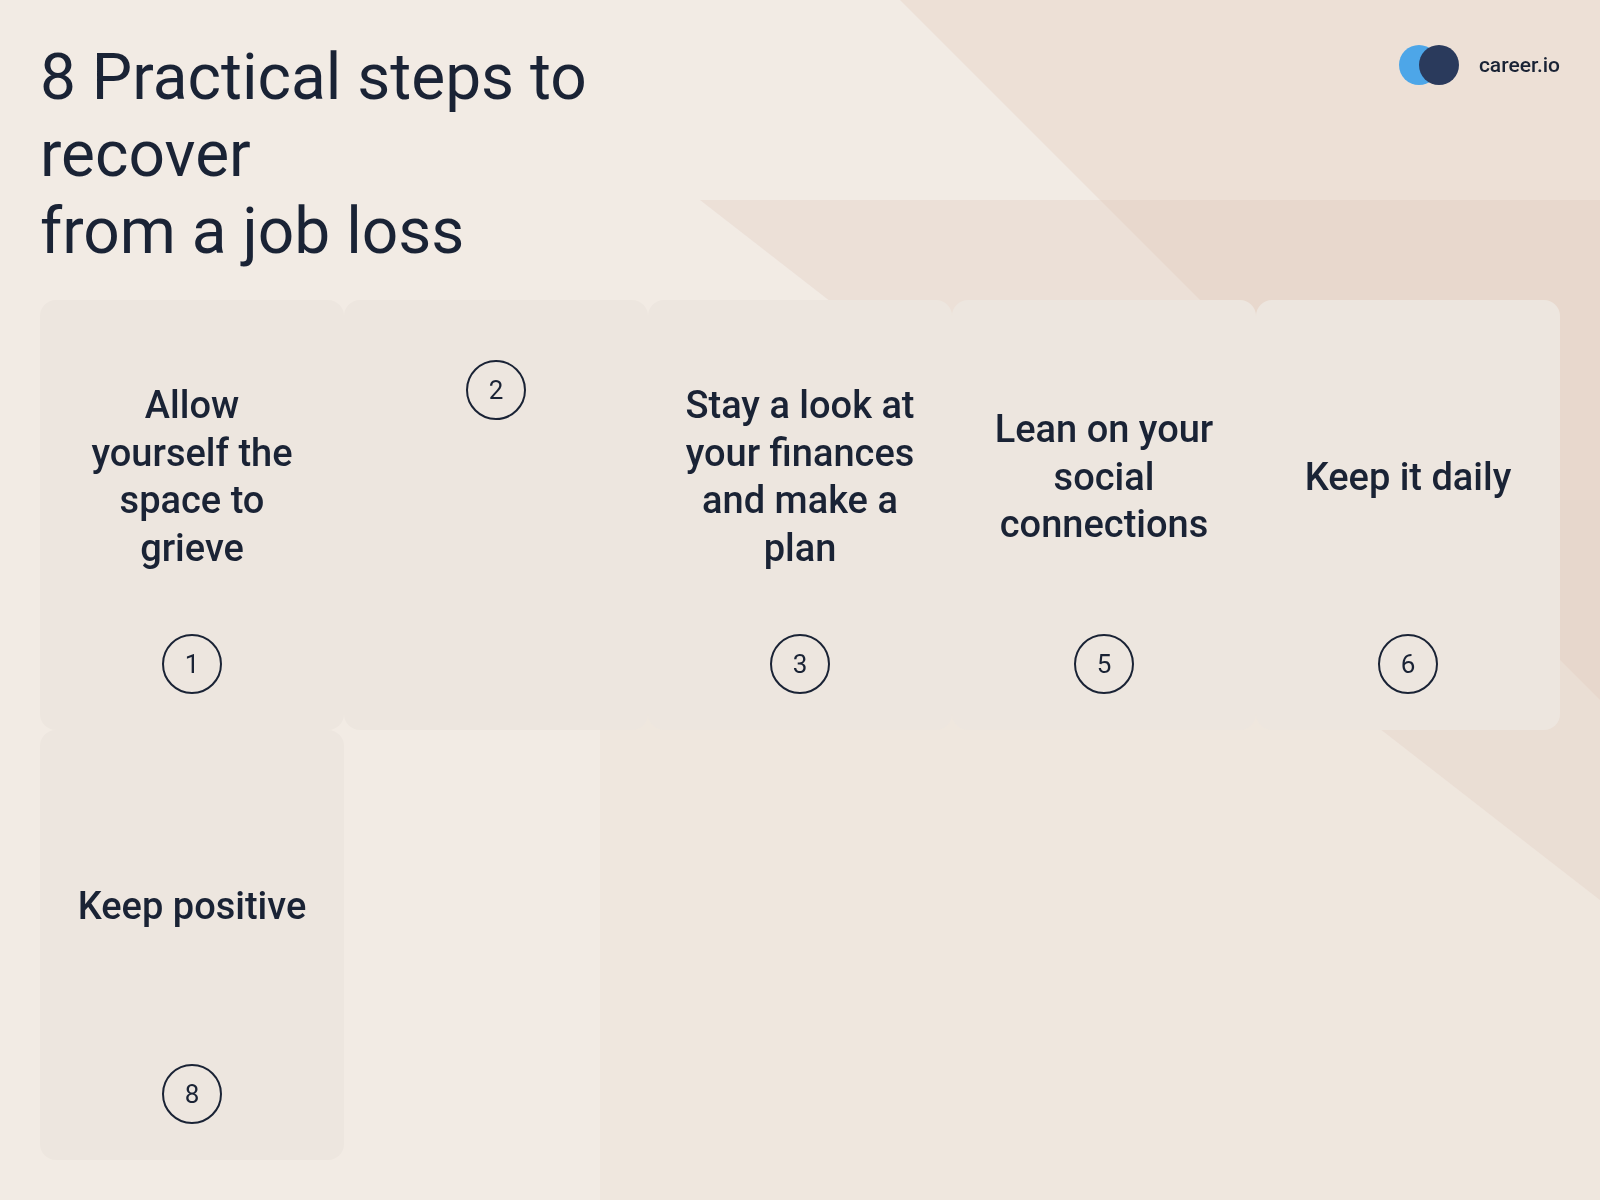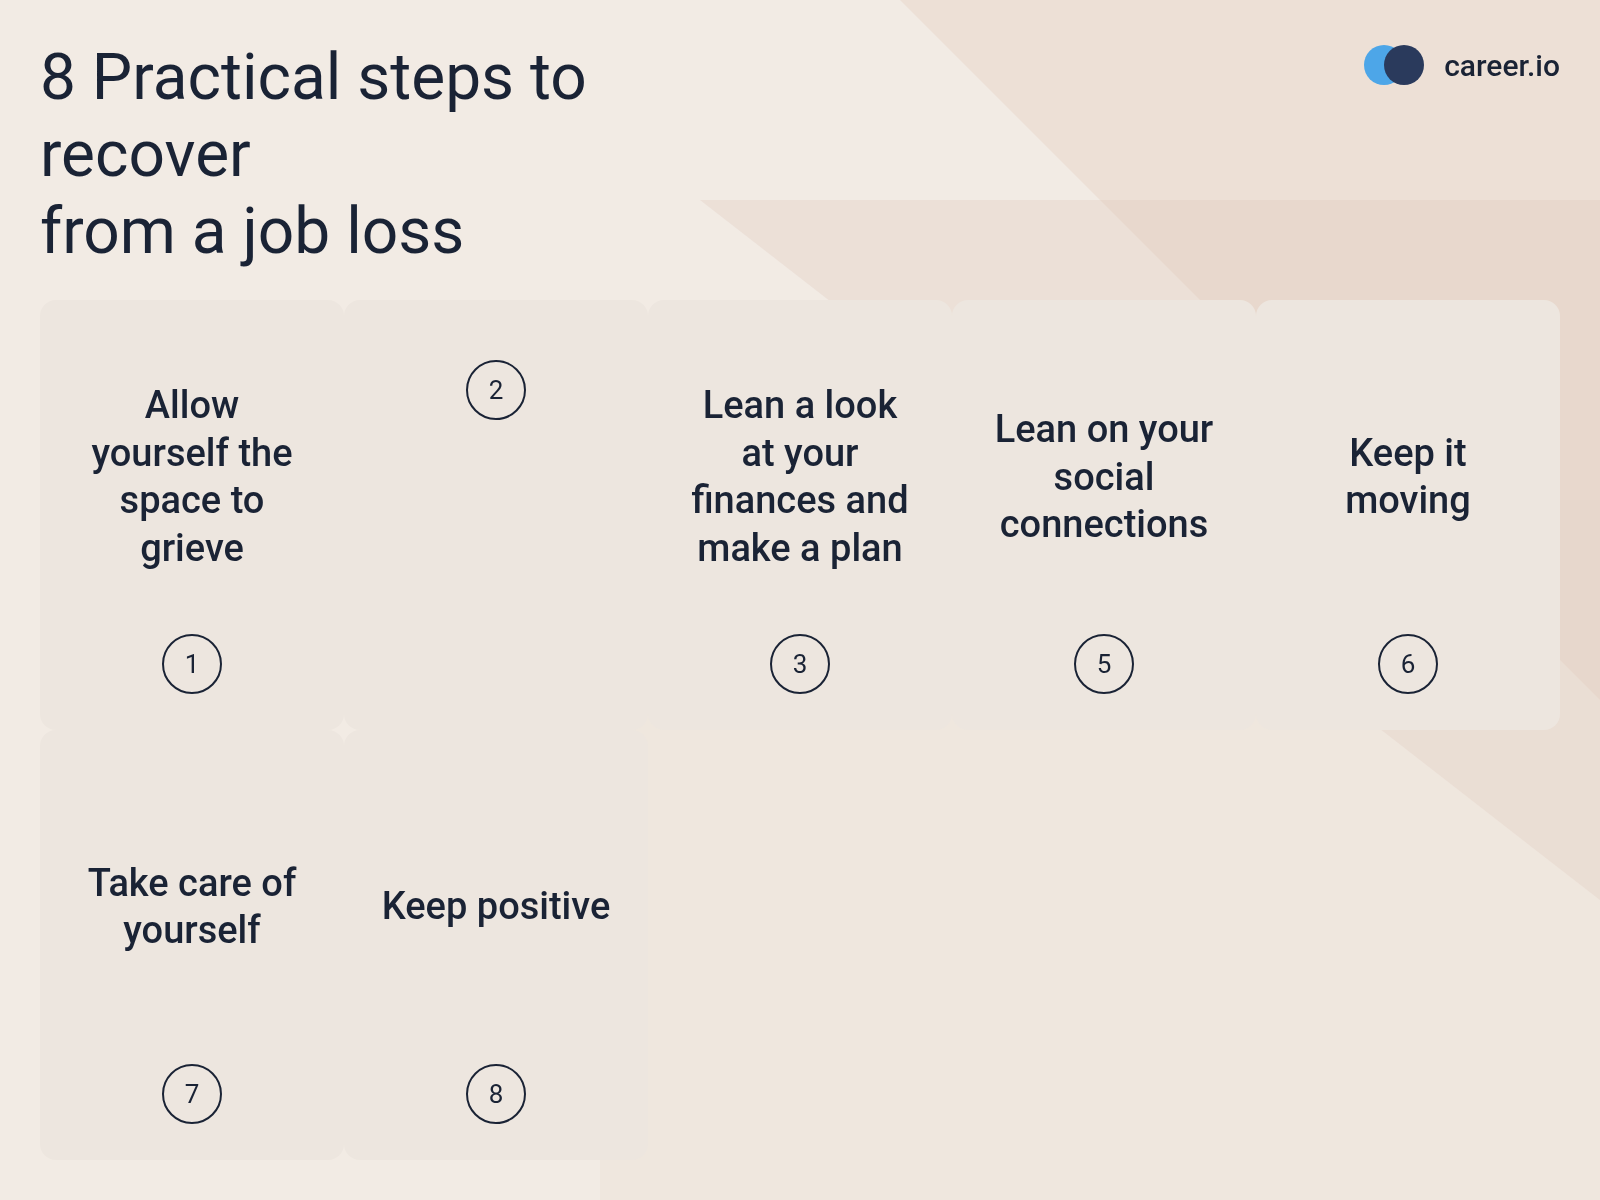--- a/index.html
+++ b/index.html
@@ -58,21 +58,21 @@
       align-items: center;
       gap: 12px;
     }
 
     .logo-icon {
       display: flex;
       align-items: center;
     }
 
     .logo-text {
-      font-size: 30px;
+      font-size: 21px;
       font-weight: 500;
       color: #1a2335;
     }
 
     .grid {
       display: grid;
       grid-template-columns: repeat(5, 1fr);
       grid-template-rows: repeat(2, 1fr);
       flex: 1;
     }
@@ -152,33 +152,29 @@
 
   <div class="grid" id="cards-grid">
   <div class="card">
         <div class="card-text">Allow yourself the space to grieve</div>
         <div class="card-number">1</div>
       </div>
       <div class="card">
         <div class="card-number">2</div>
       </div>
       <div class="card">
-        <div class="card-text">Lean a look at your finances and make a plan</div>
+        <div class="card-text">Stay a look at your finances and make a plan</div>
         <div class="card-number">3</div>
       </div>
       <div class="card">
         <div class="card-text">Lean on your social connections</div>
         <div class="card-number">5</div>
       </div>
       <div class="card">
-        <div class="card-text">Keep it moving</div>
+        <div class="card-text">Keep it daily</div>
         <div class="card-number">6</div>
-      </div>
-      <div class="card">
-        <div class="card-text">Take care of yourself</div>
-        <div class="card-number">7</div>
       </div>
       <div class="card">
         <div class="card-text">Keep positive</div>
         <div class="card-number">8</div>
       </div>
     </div>
 </div>
 
 </body></html>

